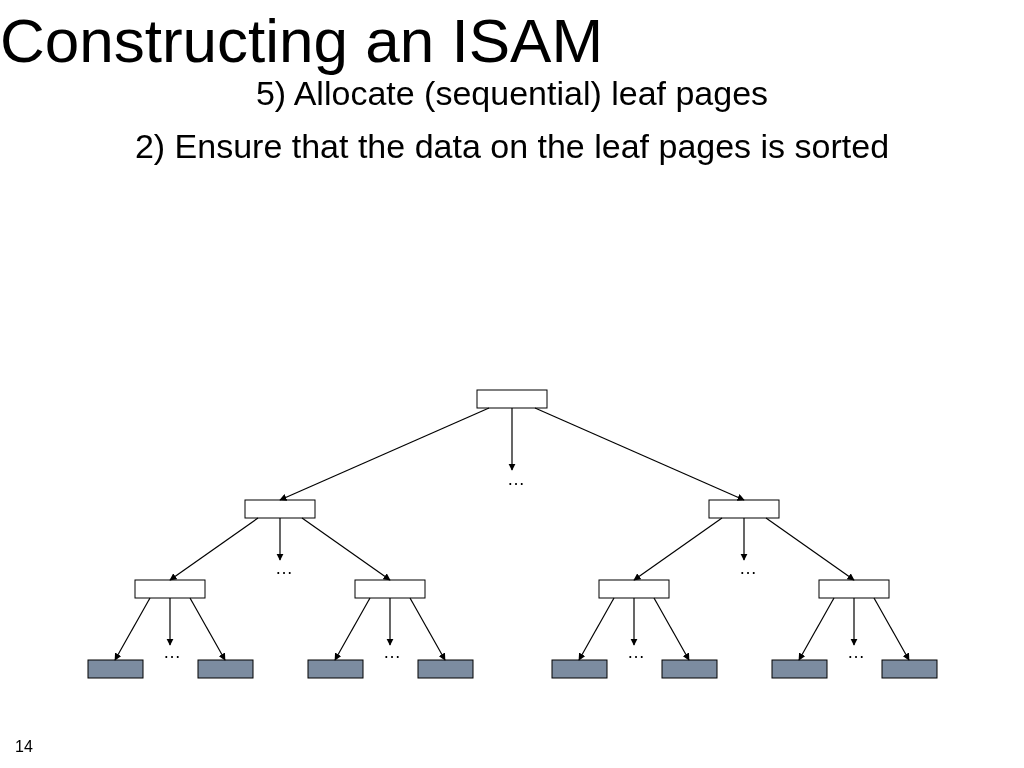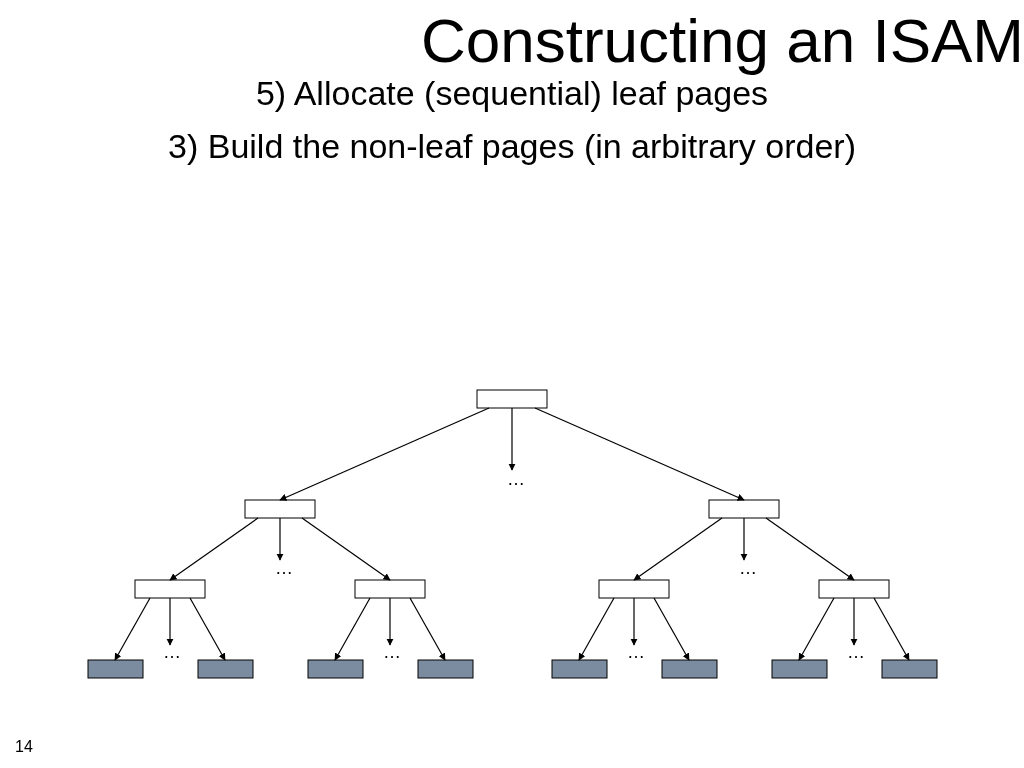--- a/index.html
+++ b/index.html
@@ -6,21 +6,21 @@
     margin: 0;
     padding: 0;
     width: 1024px;
     height: 768px;
     background: #fff;
     font-family: Arial, Helvetica, sans-serif;
     color: #000;
     overflow: hidden;
   }
   .title {
-    text-align: right;
+    text-align: left;
     font-size: 62px;
     line-height: 1.05;
     margin-top: 8px;
     font-weight: 400;
   }
   .steps {
     text-align: center;
     font-size: 34px;
     line-height: 1.55;
     margin-top: -6px;
@@ -43,21 +43,21 @@
 </style>
 </head>
 <body>
 
 <div class="title">
   <span>Constructing an ISAM</span><br>
 </div>
 
 <div class="steps">
   <div>5) Allocate (sequential) leaf pages</div>
-  <div>3) Build the non-leaf pages (in arbitrary order)</div>
+  <div>2) Ensure that the data on the leaf pages is sorted</div>
 </div>
 
 <svg class="diagram" viewBox="0 0 1024 768">
   <defs>
     <marker id="arrow" viewBox="0 0 10 10" refX="9" refY="5" markerWidth="6" markerHeight="6" orient="auto-start-reverse">
       <path d="M 0 0 L 10 5 L 0 10 z" fill="#000"></path>
     </marker>
   </defs>
 
   <style>

